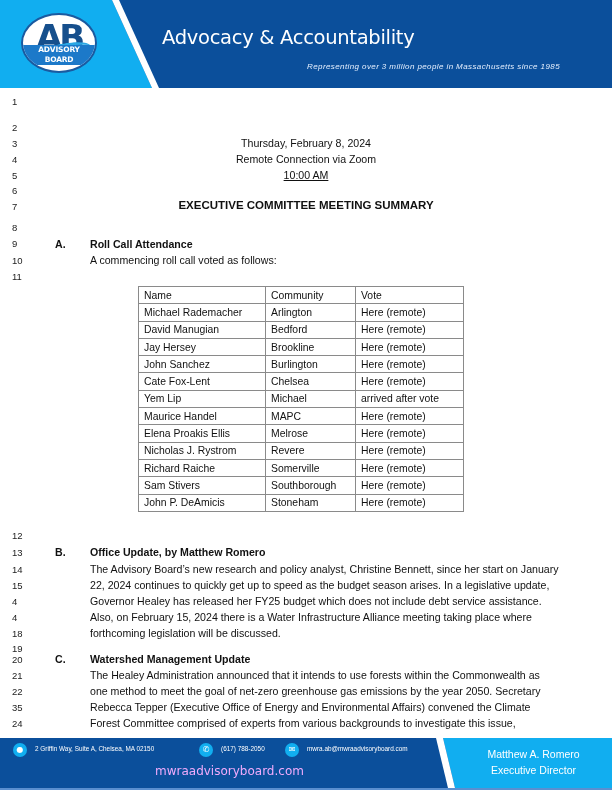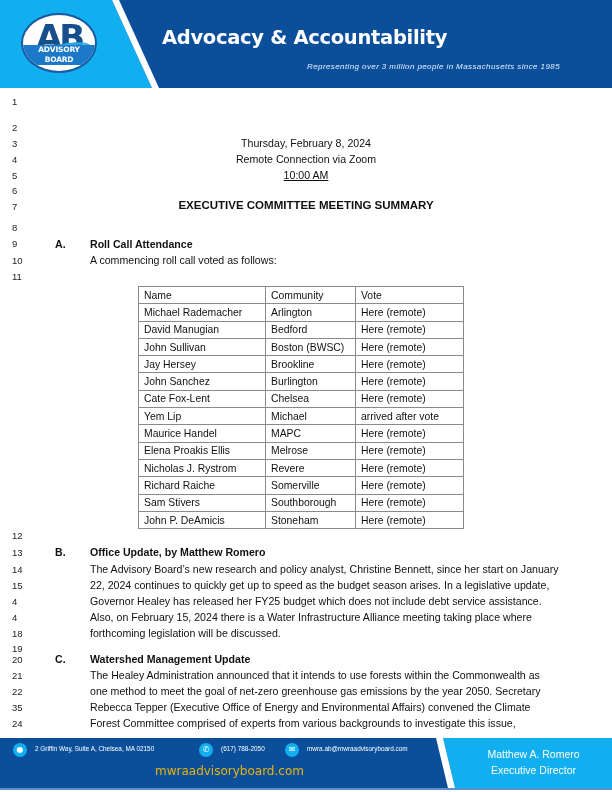--- a/index.html
+++ b/index.html
@@ -10,21 +10,21 @@
                   clip-path: polygon(0 0, 112px 0, 152px 88px, 0 88px); }
   .header-stripe { position:absolute; left:0; top:0; width:612px; height:88px; background:#ffffff;
                   clip-path: polygon(112px 0, 119px 0, 159px 88px, 152px 88px); }
   .logo { position:absolute; left:21px; top:13px; width:76px; height:60px; border-radius:50%;
           background:#fff; border:2px solid #1a5aa0; box-sizing:border-box; overflow:hidden; }
   .logo-ab { position:absolute; left:0; right:0; top:2px; text-align:center; font-family:"DejaVu Sans", sans-serif;
              font-weight:bold; font-size:34px; color:#164f8c; letter-spacing:-3px; line-height:40px; }
   .logo-swoosh { position:absolute; left:20px; top:28px; width:48px; height:10px; border-top:3px solid #2aa7e4; border-radius:50% 50% 0 0; transform:rotate(-8deg); }
   .logo-text { position:absolute; left:0; right:0; bottom:6px; text-align:center; font-size:7.5px; font-weight:bold;
                color:#fff; background:#1c79c9; line-height:10px; letter-spacing:-0.2px; font-family:"DejaVu Sans", sans-serif; }
-  .header-title { position:absolute; left:162px; top:26px; font-family:"DejaVu Sans", sans-serif; font-weight:bold;
+  .header-title { position:absolute; left:162px; top:26px; font-family:"DejaVu Sans", sans-serif; font-weight:normal;
                   font-size:19.5px; color:#fff; letter-spacing:-0.3px; white-space:nowrap; }
   .header-tagline { position:absolute; right:52px; top:62px; font-style:italic; font-size:8px; color:#e6f0ff;
                     letter-spacing:0.4px; white-space:nowrap; }
 
   .ln { position:absolute; left:12px; width:14px; font-family:"Liberation Sans", sans-serif; font-size:9.5px; color:#222; }
   .txt { position:absolute; font-family:"Liberation Sans", sans-serif; font-size:10.6px; color:#111; white-space:nowrap; }
   .center { left:0; width:612px; text-align:center; }
   .u { text-decoration:underline; }
   .b { font-weight:bold; }
   .title { font-size:11.5px; font-weight:bold; }
@@ -37,21 +37,21 @@
 
   .footer { position:absolute; left:0; top:738px; width:612px; height:50px; background:#0b4f9b; overflow:hidden; }
   .footer-line { position:absolute; left:0; top:788px; width:612px; height:2px; background:#5a8fd0; }
   .footer-light { position:absolute; left:0; top:0; width:612px; height:50px; background:#11aef0;
                   clip-path: polygon(443px 0, 612px 0, 612px 50px, 455px 50px); }
   .footer-stripe { position:absolute; left:0; top:0; width:612px; height:50px; background:#ffffff;
                   clip-path: polygon(436px 0, 443px 0, 455px 50px, 448px 50px); }
   .f-icon { position:absolute; top:5px; width:14px; height:14px; border-radius:50%; background:#11aef0; color:#fff;
             font-size:8px; line-height:14px; text-align:center; font-family:"DejaVu Sans", sans-serif; }
   .f-text { position:absolute; top:7px; font-size:6.4px; color:#fff; white-space:nowrap; }
-  .f-web { position:absolute; left:155px; top:26px; font-family:"DejaVu Sans", sans-serif; font-size:12px; color:#eab308; white-space:nowrap; }
+  .f-web { position:absolute; left:155px; top:26px; font-family:"DejaVu Sans", sans-serif; font-size:12px; color:#f0abfc; white-space:nowrap; }
   .f-name { position:absolute; left:455px; width:157px; text-align:center; font-weight:normal; font-size:10.5px; color:#fff; white-space:nowrap; }
 </style>
 </head>
 <body>
 
 <div class="header">
   <div class="header-light"></div>
   <div class="header-stripe"></div>
   <div class="logo">
     <div class="logo-ab">AB</div>
@@ -107,25 +107,20 @@
         <td>Michael Rademacher</td>
         <td>Arlington</td>
         <td>Here (remote)</td>
       </tr>
   <tr>
         <td>David Manugian</td>
         <td>Bedford</td>
         <td>Here (remote)</td>
       </tr>
   <tr>
-        <td>John Sullivan</td>
-        <td>Boston (BWSC)</td>
-        <td>Here (remote)</td>
-      </tr>
-  <tr>
         <td>Jay Hersey</td>
         <td>Brookline</td>
         <td>Here (remote)</td>
       </tr>
   <tr>
         <td>John Sanchez</td>
         <td>Burlington</td>
         <td>Here (remote)</td>
       </tr>
   <tr>

